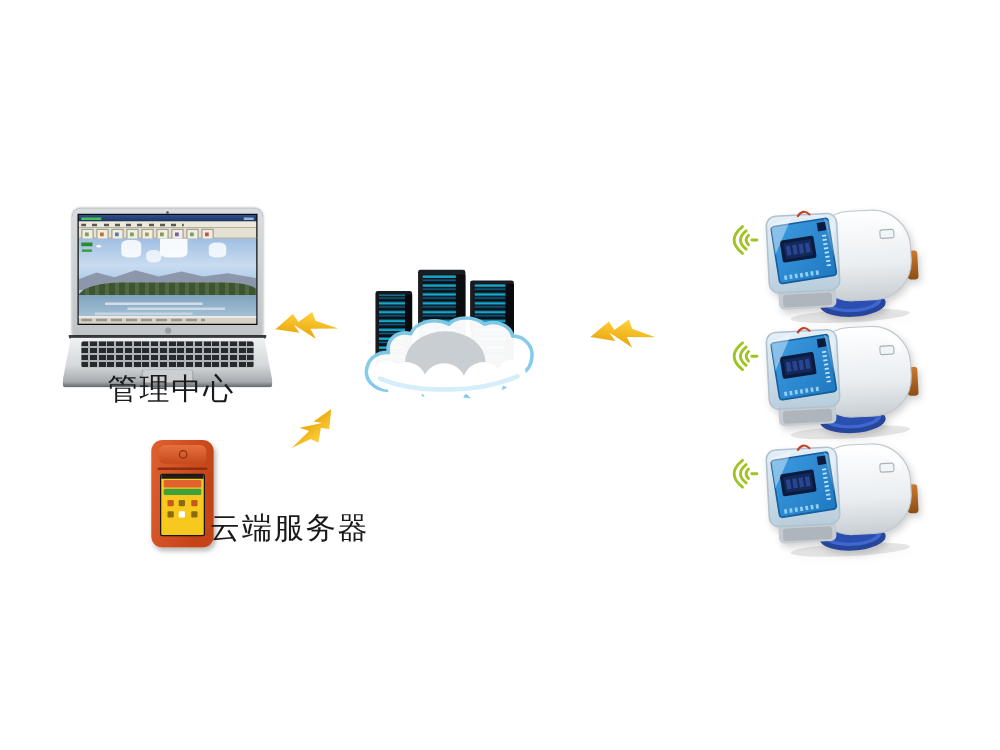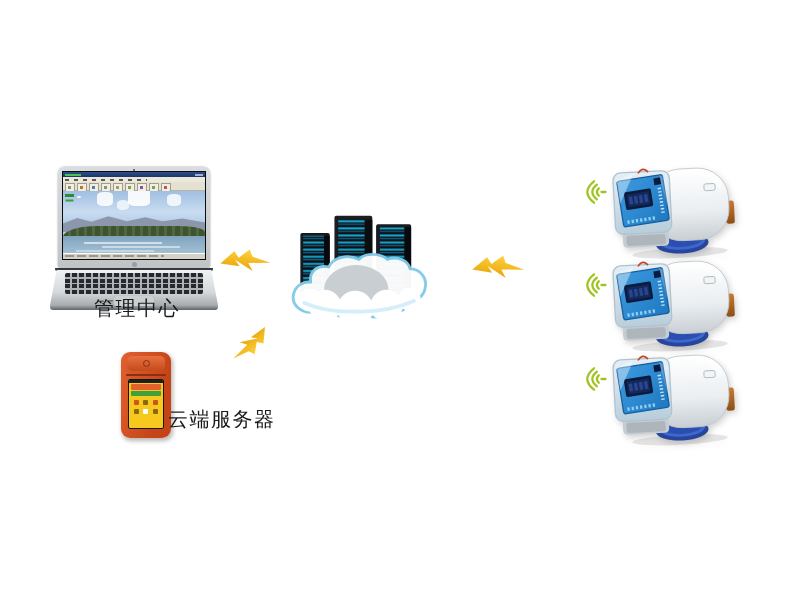--- a/index.html
+++ b/index.html
@@ -1,20 +1,20 @@
 <!DOCTYPE html>
 <html style="--background: #FFFFFF; --bolt-yellow: #E9A50B; --bolt-yellow-light: #FFD23E; --wireless-green: #9FC421; --cloud-border: #82CBEA; --phone-orange: #CE4F24; --server-led: #17A8CC; --meter-pcb: #2D8FD6; --meter-ring: #2B4FA0; --label-text: #1A1A1A;"><head>
 <meta charset="utf-8">
 <style>
   html,body { margin:0; padding:0; background:#fff; }
   .stage { position:relative; width:800px; height:600px; background:#fff; overflow:hidden;
            font-family:"Liberation Sans","DejaVu Sans",sans-serif; }
 
   .node-label { position:absolute; font-family:Liberation Sans, sans-serif;
-                font-size:20px; color:var(--label-text,#1a1a1a); letter-spacing:1.5px; }
+                font-size:24px; color:var(--label-text,#1a1a1a); letter-spacing:1.5px; }
 
   
   .laptop { position:absolute; left:50px; top:167px; width:168px; }
   .screen-outer { position:relative; margin:0 auto; width:152px; height:101px;
     background:linear-gradient(#DADDDF,#C0C4C7); border-radius:7px 7px 2px 2px;
     padding:4px 4px 8px; box-sizing:border-box; box-shadow:0 0 2px rgba(0,0,0,.45); }
   .cam-dot { position:absolute; top:1.5px; left:50%; width:2px; height:2px; margin-left:-1px;
     border-radius:50%; background:#4a4e52; }
   .screen-inner { width:100%; height:100%; background:#0c0c0c; padding:1px; box-sizing:border-box; }
   .app { display:flex; flex-direction:column; height:100%; }

